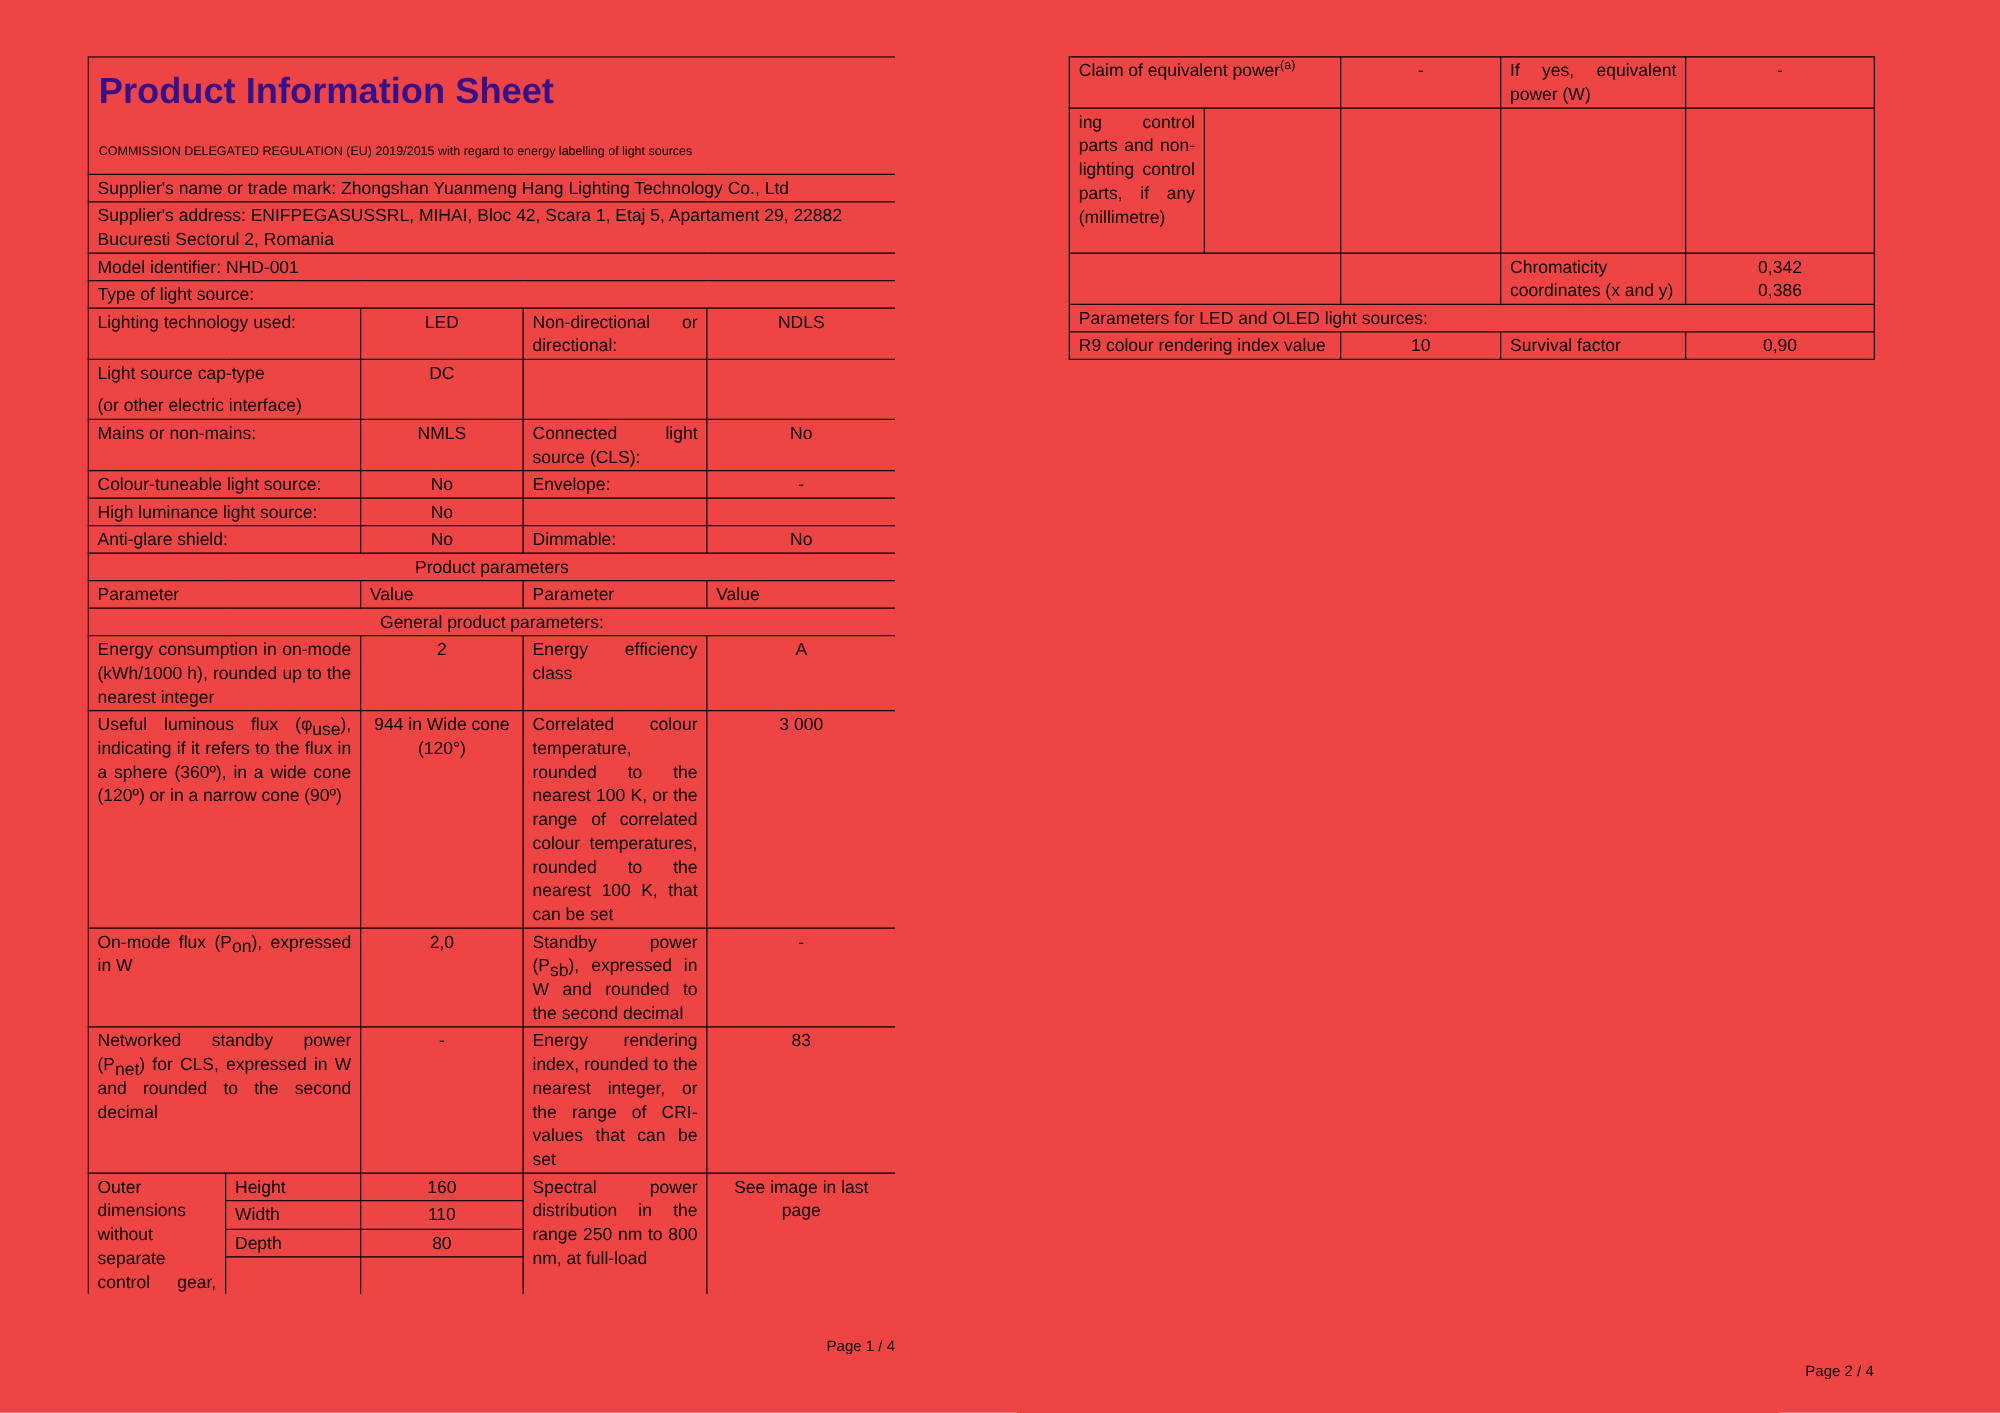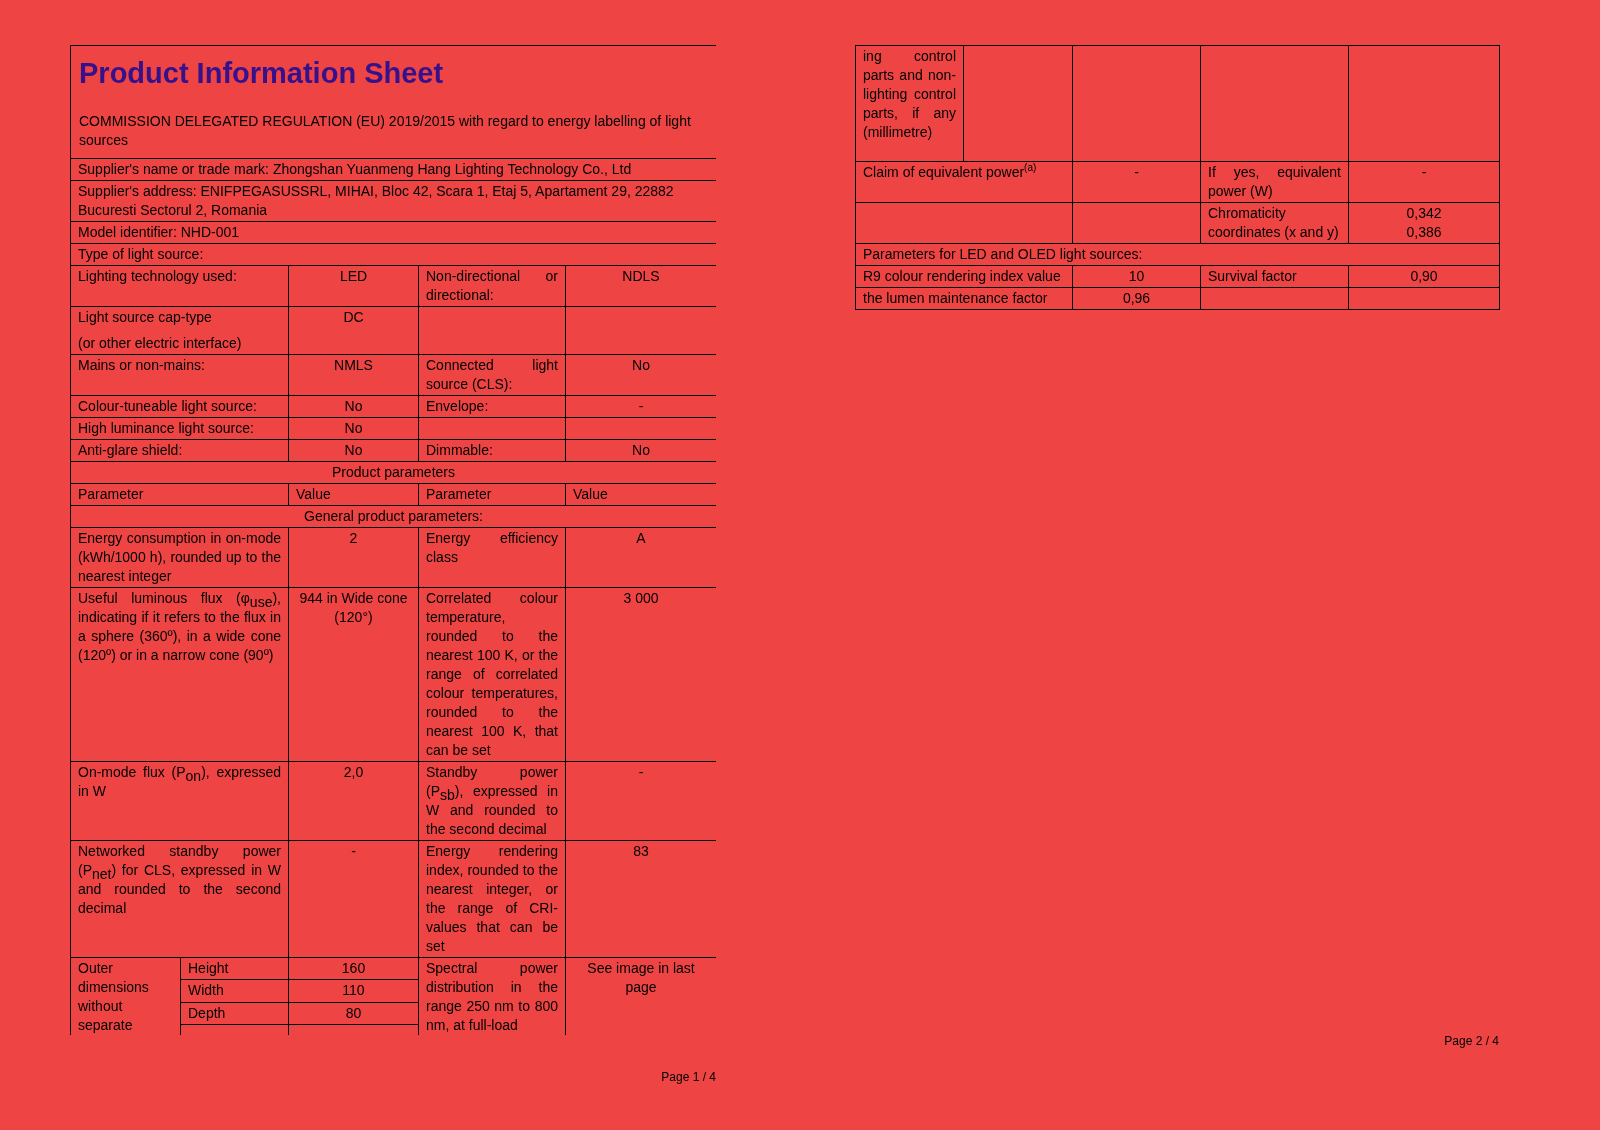--- a/index.html
+++ b/index.html
@@ -31,34 +31,34 @@
   .v { text-align: center; }
 
   .title-cell { padding: 10px 8px 8px 8px !important; }
   .doc-title {
     font-size: 29px;
     line-height: 34px;
     font-weight: bold;
     color: #35128b;
     margin-bottom: 9px;
   }
-  .doc-subtitle { font-size: 14px; line-height: 19px; margin-top: 22px; }
+  .doc-subtitle { font-size: 10px; line-height: 19px; margin-top: 22px; }
 
   .gap { margin-top: 7px; }
   sub { font-size: 14px; line-height: 0; }
   sup { font-size: 10px; line-height: 0; }
 
   .filler td { height: 50px; border-bottom: none; }
 
   .footnotes { margin-top: 9px; padding-left: 7px; font-size: 12.5px; line-height: 22px; }
   .footnotes sup { font-size: 10px; }
 
   .pagenum { position: absolute; font-size: 12px; color: #000; }
   .pagenum-1 { left: 70px; top: 1068px; width: 646px; text-align: right; }
-  .pagenum-2 { left: 855px; top: 1032px; width: 644px; text-align: right; }
+  .pagenum-2 { left: 855px; top: 1088px; width: 644px; text-align: right; }
 </style>
 </head>
 <body>
 
 <div class="canvas">
 
   <div class="page1">
     <table class="sheet">
       <colgroup>
         <col style="width:110px">
@@ -225,34 +225,34 @@
       <colgroup>
         <col style="width:108px">
           <col style="width:109px">
           <col style="width:128px">
           <col style="width:148px">
           <col style="width:151px">
       </colgroup>
 
       <tbody>
           <tr>
-        <td class="j" style="height:116px">ing control parts and non-lighting control parts, if any (millimetre)</td>
-        <td></td>
-        <td></td>
-        <td></td>
-        <td></td>
-      </tr>
-
-      <tr>
         <td colspan="2">
           <span>Claim of equivalent power</span><sup>(a)</sup>
         </td>
         <td class="v">-</td>
         <td class="j">If yes, equivalent power (W)</td>
         <td class="v">-</td>
+      </tr>
+
+      <tr>
+        <td class="j" style="height:116px">ing control parts and non-lighting control parts, if any (millimetre)</td>
+        <td></td>
+        <td></td>
+        <td></td>
+        <td></td>
       </tr>
 
       <tr>
         <td colspan="2"></td>
         <td></td>
         <td>Chromaticity coordinates (x and y)</td>
         <td class="v">
           <div>0,342</div>
           <div>0,386</div>
         </td>
@@ -262,26 +262,20 @@
         <td colspan="5" class="b">Parameters for LED and OLED light sources:</td>
       </tr>
 
       <tr>
         <td colspan="2">R9 colour rendering index value</td>
         <td class="v">10</td>
         <td>Survival factor</td>
         <td class="v">0,90</td>
       </tr>
 
-      <tr>
-        <td colspan="2">the lumen maintenance factor</td>
-        <td class="v">0,96</td>
-        <td></td>
-        <td></td>
-      </tr>
     </tbody>
       </table>
 
   </div>
 
   <div class="pagenum pagenum-1">Page 1 / 4</div>
   <div class="pagenum pagenum-2">Page 2 / 4</div>
 
 </div>
 

